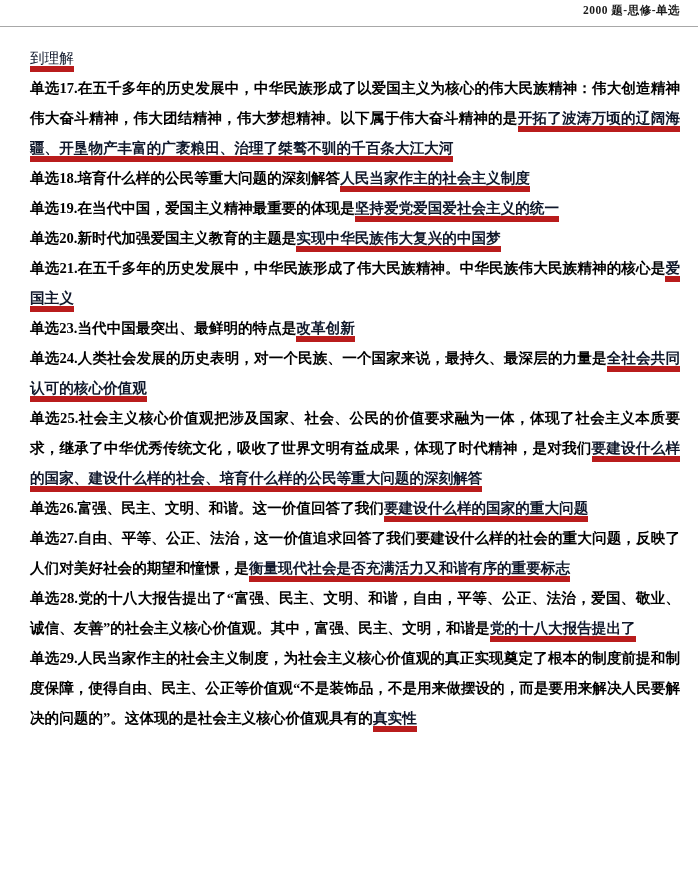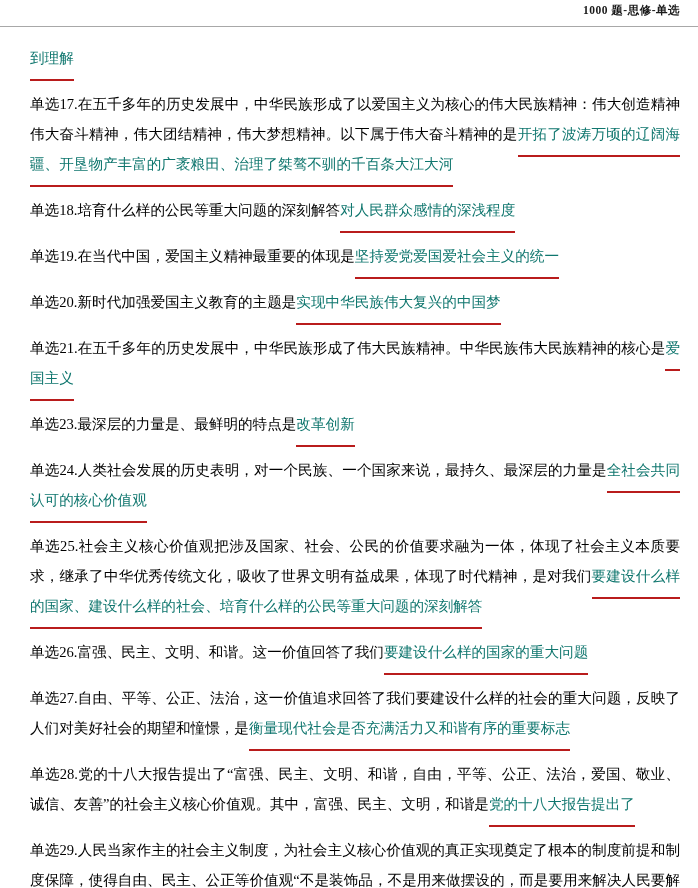--- a/index.html
+++ b/index.html
@@ -49,54 +49,54 @@
   .para {
     font-size: 14.6px;
     line-height: 30px;
     text-align: justify;
     text-justify: inter-ideograph;
     margin: 0;
     color: #000000;
     word-break: break-all;
     white-space: normal;
   }
-  .para + .para { margin-top: 16px; }
+  .para + .para { margin-top: 0; font-weight: bold; }
 
   
   .ans {
-    color: #0f766e;
-    border-bottom: 2px solid #b91c1c;
-    padding-bottom: 13px;
+    color: #0f172a;
+    border-bottom: 6px solid #b91c1c;
+    padding-bottom: 0px;
   }
   .q-num { color: #000000; }
 </style>
 </head>
 <body>
 
 <div class="page-header">
-  <div class="header-title">1000 题-思修-单选</div>
+  <div class="header-title">2000 题-思修-单选</div>
 </div>
 <div class="header-rule"></div>
 
 <div class="doc-body">
 
   <p class="para"><span class="ans">到理解</span></p>
 
   <p class="para"><span class="q-num">单选17.</span><span>在五千多年的历史发展中，中华民族形成了以爱国主义为核心的伟大民族精神：伟大创造精神伟大奋斗精神，伟大团结精神，伟大梦想精神。以下属于伟大奋斗精神的是</span><span class="ans">开拓了波涛万顷的辽阔海疆、开垦物产丰富的广袤粮田、治理了桀骜不驯的千百条大江大河</span></p>
 
-  <p class="para"><span class="q-num">单选18.</span><span>培育什么样的公民等重大问题的深刻解答</span><span class="ans">对人民群众感情的深浅程度</span></p>
+  <p class="para"><span class="q-num">单选18.</span><span>培育什么样的公民等重大问题的深刻解答</span><span class="ans">人民当家作主的社会主义制度</span></p>
 
   <p class="para"><span class="q-num">单选19.</span><span>在当代中国，爱国主义精神最重要的体现是</span><span class="ans">坚持爱党爱国爱社会主义的统一</span></p>
 
   <p class="para"><span class="q-num">单选20.</span><span>新时代加强爱国主义教育的主题是</span><span class="ans">实现中华民族伟大复兴的中国梦</span></p>
 
   <p class="para"><span class="q-num">单选21.</span><span>在五千多年的历史发展中，中华民族形成了伟大民族精神。中华民族伟大民族精神的核心是</span><span class="ans">爱国主义</span></p>
 
 
-  <p class="para"><span class="q-num">单选23.</span><span>最深层的力量是、最鲜明的特点是</span><span class="ans">改革创新</span></p>
+  <p class="para"><span class="q-num">单选23.</span><span>当代中国最突出、最鲜明的特点是</span><span class="ans">改革创新</span></p>
 
   <p class="para"><span class="q-num">单选24.</span><span>人类社会发展的历史表明，对一个民族、一个国家来说，最持久、最深层的力量是</span><span class="ans">全社会共同认可的核心价值观</span></p>
 
   <p class="para"><span class="q-num">单选25.</span><span>社会主义核心价值观把涉及国家、社会、公民的价值要求融为一体，体现了社会主义本质要求，继承了中华优秀传统文化，吸收了世界文明有益成果，体现了时代精神，是对我们</span><span class="ans">要建设什么样的国家、建设什么样的社会、培育什么样的公民等重大问题的深刻解答</span></p>
 
   <p class="para"><span class="q-num">单选26.</span><span>富强、民主、文明、和谐。这一价值回答了我们</span><span class="ans">要建设什么样的国家的重大问题</span></p>
 
   <p class="para"><span class="q-num">单选27.</span><span>自由、平等、公正、法治，这一价值追求回答了我们要建设什么样的社会的重大问题，反映了人们对美好社会的期望和憧憬，是</span><span class="ans">衡量现代社会是否充满活力又和谐有序的重要标志</span></p>
 
   <p class="para"><span class="q-num">单选28.</span><span>党的十八大报告提出了“富强、民主、文明、和谐，自由，平等、公正、法治，爱国、敬业、诚信、友善”的社会主义核心价值观。其中，富强、民主、文明，和谐是</span><span class="ans">党的十八大报告提出了</span></p>

